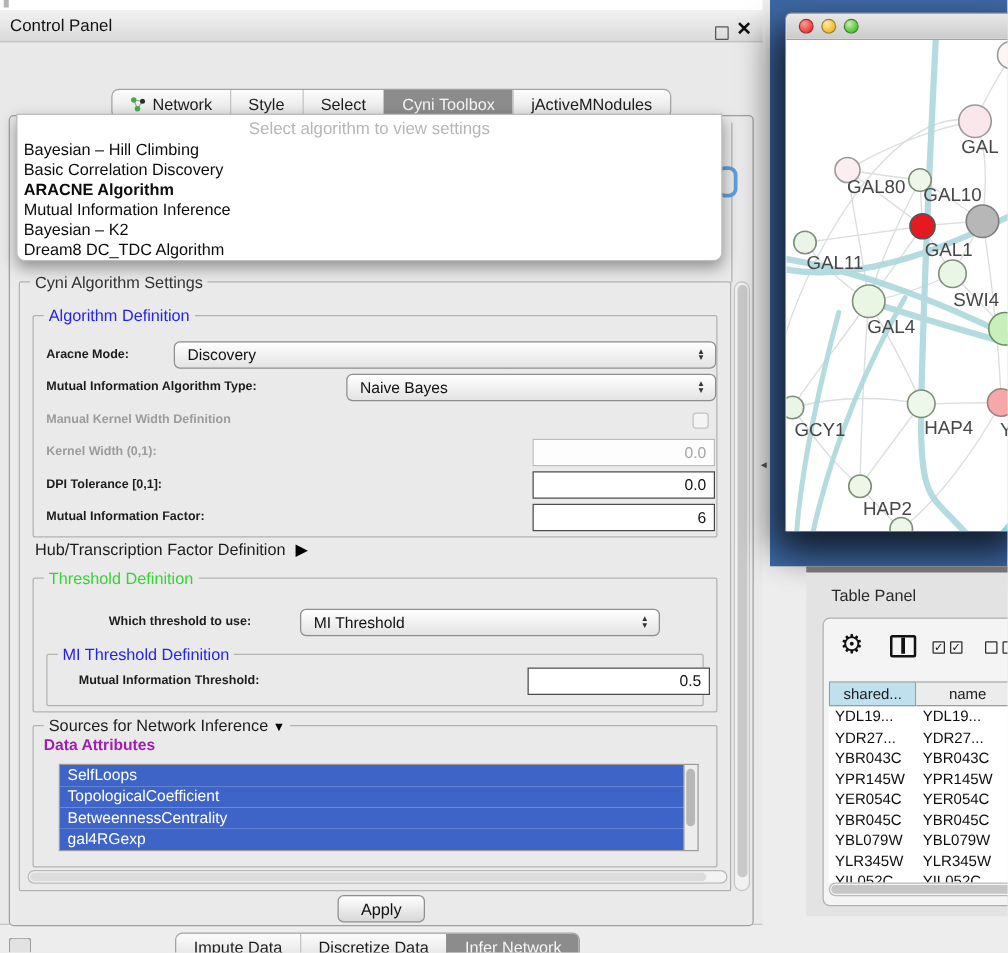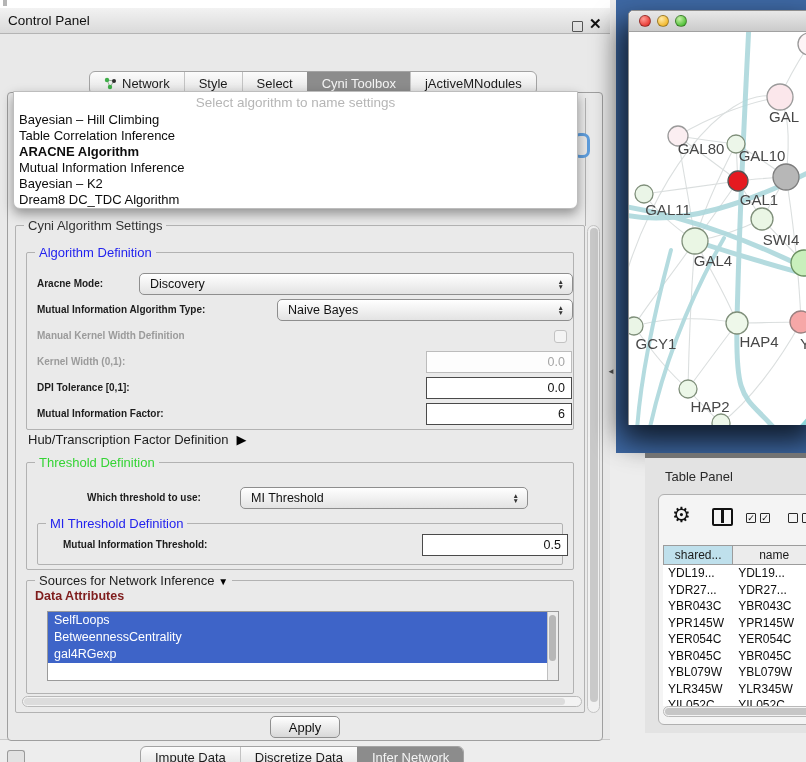--- a/index.html
+++ b/index.html
@@ -59,21 +59,21 @@
   .combo .spin { margin-left:auto; margin-right:8px; display:flex; flex-direction:column; align-items:center; font-size:6.5px; line-height:5.5px; color:#333; }
   .tfield { position:absolute; height:22px; background:#fff; border:1.5px solid #4a4a4a; font-size:12.5px; color:#111;
     display:flex; align-items:center; justify-content:flex-end; padding-right:6px; }
   .tfield.disabled { border:1px solid #bcbcbc; color:#a5a5a5; background:#fdfdfd; }
   .checkbox { position:absolute; width:13px; height:13px; border:1px solid #c2c2c2; border-radius:3px; background:#f4f4f4; }
 
   .hub-row { position:absolute; left:12px; top:206px; font-size:13px; color:#1c1c1c; display:flex; align-items:center; gap:8px; }
   .tri-right { font-size:13px; color:#000; }
   .tri-down { font-size:10px; color:#000; }
 
-  .attr-label { position:absolute; left:8px; top:8px; font-size:12.5px; font-weight:bold; color:#7f1d1d; }
+  .attr-label { position:absolute; left:8px; top:8px; font-size:12.5px; font-weight:bold; color:#a21caf; }
   .attr-list { position:absolute; left:20px; top:30px; width:512px; height:70px; background:#fff; border:1px solid #9a9a9a; overflow:hidden; }
   .attr-item { height:17px; line-height:17px; background:#3e64c8; color:#fff; font-size:12.5px; padding-left:6px; }
   .attr-vtrack { position:absolute; right:0; top:0; width:11px; height:100%; background:#ededed; border-left:1px solid #c0c0c0; }
   .attr-vthumb { position:absolute; right:2px; top:3px; width:7px; height:46px; background:#b7b7b7; border-radius:4px; }
 
   .hscroll { position:absolute; border:1px solid #b9b9b9; border-radius:6px; background:#f3f3f3; }
   .hscroll .thumb { position:absolute; left:1px; top:1px; bottom:1px; background:#dcdcdc; border-radius:5px; }
   .settings-hscroll { left:6px; top:470px; width:560px; height:11px; }
   .settings-hscroll .thumb { width:97%; }
 
@@ -236,42 +236,43 @@
           <span class="legend" style="color:#1c1c1c;">
             <span>Sources for Network Inference</span>
             <span class="tri-down">▼</span>
           </span>
           <span class="attr-label">Data Attributes</span>
           <div class="attr-list" id="attr-list">
             <div class="attr-vtrack">
                 <div class="attr-vthumb"></div>
               </div>
           <div class="attr-item">SelfLoops</div>
+              <div class="attr-item">TopologicalCoefficient</div>
               <div class="attr-item">BetweennessCentrality</div>
               <div class="attr-item">gal4RGexp</div>
             </div>
         </div>
 
         <div class="hscroll settings-hscroll">
             <div class="thumb"></div>
           </div>
       </div>
 
       <div class="vscroll">
           <div class="thumb"></div>
         </div>
 
       <div class="apply-btn">Apply</div>
     </div>
 
     <div class="dropdown">
-      <div class="dd-placeholder">Select algorithm to name settings</div>
+      <div class="dd-placeholder">Select algorithm to view settings</div>
       <div id="algo-list">
           <div class="dd-item">Bayesian – Hill Climbing</div>
-          <div class="dd-item">Table Correlation Inference</div>
+          <div class="dd-item">Basic Correlation Discovery</div>
           <div class="dd-item bold">ARACNE Algorithm</div>
           <div class="dd-item">Mutual Information Inference</div>
           <div class="dd-item">Bayesian – K2</div>
           <div class="dd-item">Dream8 DC_TDC Algorithm</div>
         </div>
     </div>
 
     <div class="seg-bar cp-bottombar">
       <div class="seg">
           <span>Impute Data</span>

